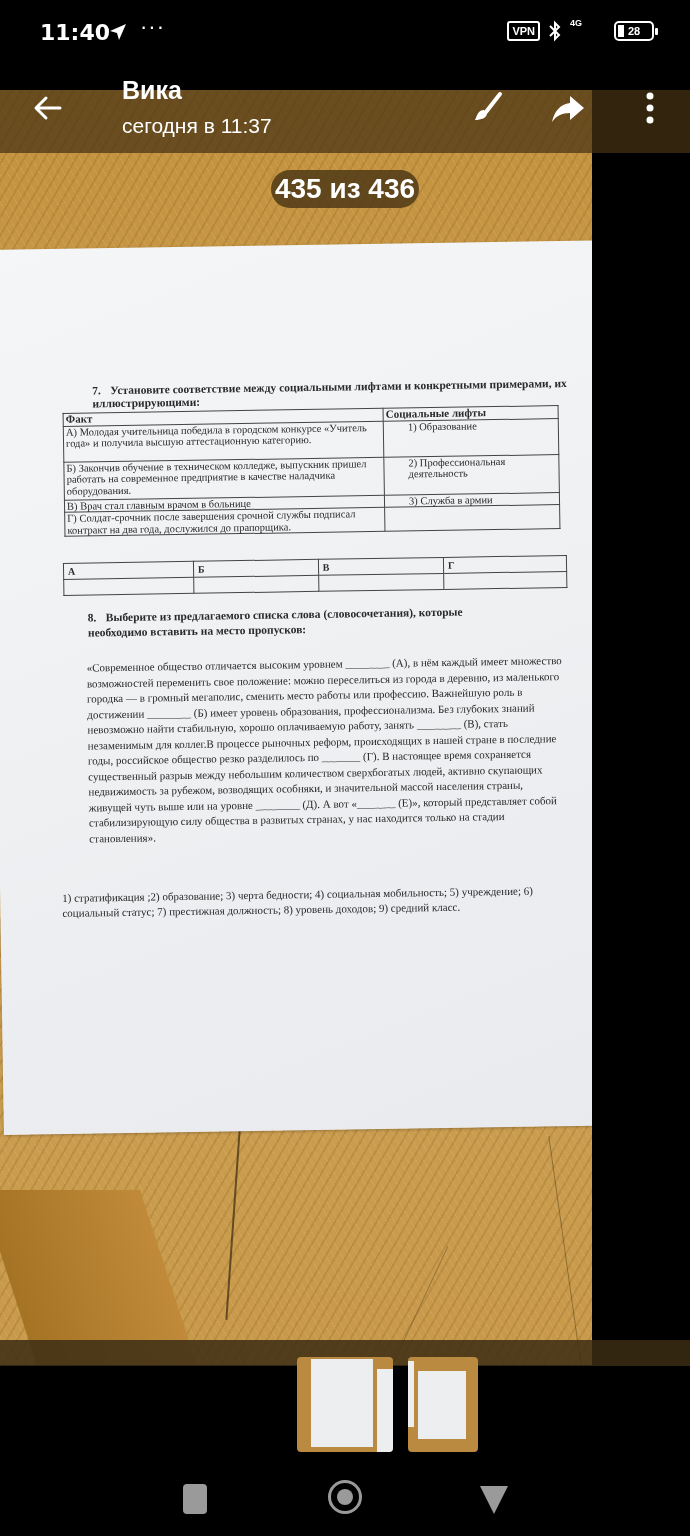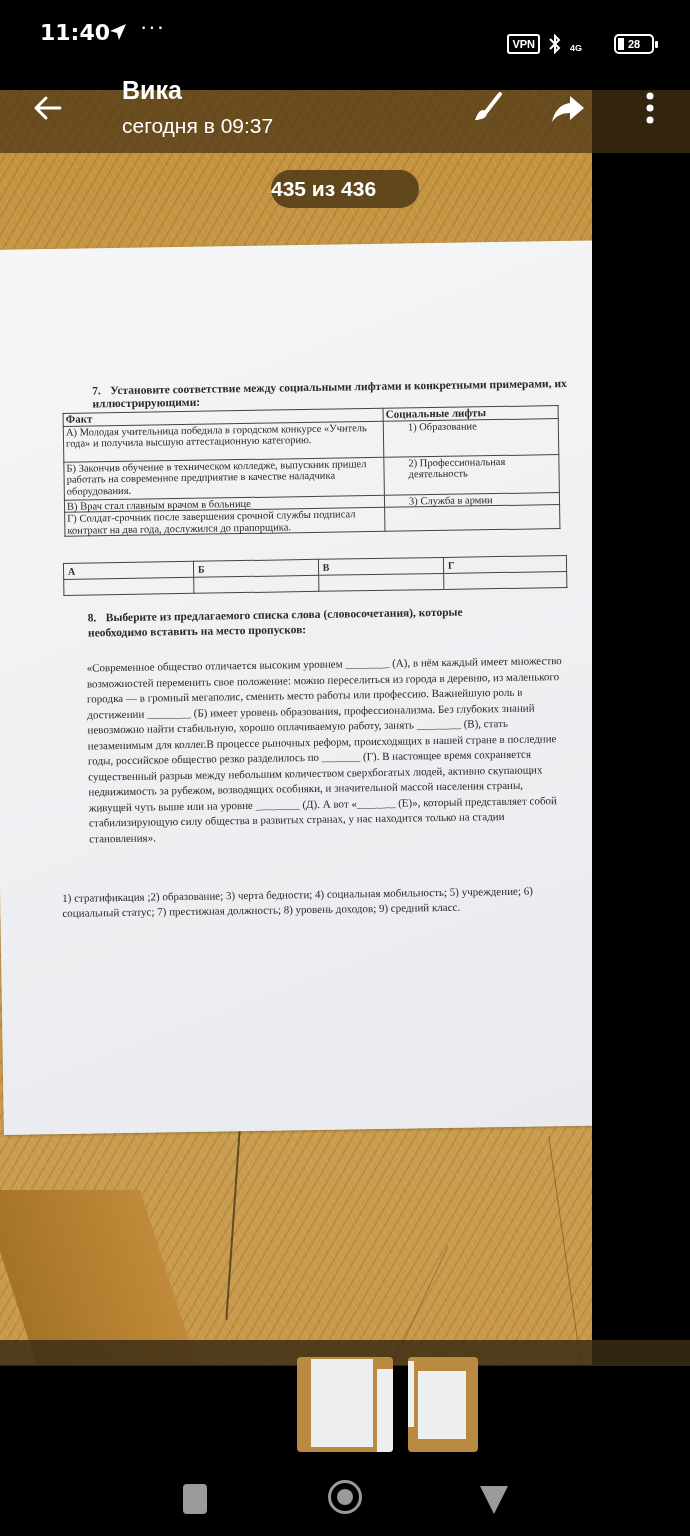--- a/index.html
+++ b/index.html
@@ -7,21 +7,21 @@
   body { position: relative; font-family: "Liberation Sans", sans-serif; color: #fff; }
 
   
   .status-bar { position: absolute; left: 0; top: 0; width: 690px; height: 90px; background: #000; }
   .status-time { position: absolute; left: 40px; top: 20px; font-size: 22px; color: #fff; font-family: "DejaVu Sans", sans-serif; font-weight: bold; }
   .status-loc { position: absolute; left: 108px; top: 22px; width: 20px; height: 20px; }
   .status-dots { position: absolute; left: 140px; top: 14px; font-size: 22px; letter-spacing: 1px; }
   .status-right { position: absolute; right: 36px; top: 20px; display: flex; align-items: center; gap: 8px; }
   .vpn-badge { border: 2px solid #fff; border-radius: 3px; font-size: 11px; font-weight: bold; padding: 1px 3px; line-height: 14px; }
   .bt-icon { width: 14px; height: 22px; }
-  .net-icon { display: flex; align-items: flex-end; gap: 13px; height: 22px; position: relative; width: 36px; margin-top: 25px; }
+  .net-icon { display: flex; align-items: flex-end; gap: 13px; height: 22px; position: relative; width: 36px; }
   .net-4g { position: absolute; left: 0; top: -2px; font-size: 9px; font-weight: bold; }
   .bar { width: 3px; background: #fff; }
   .battery { position: relative; border: 2px solid #fff; border-radius: 5px; width: 40px; height: 20px; font-size: 11px; line-height: 16px; text-align: center; font-weight: bold; }
   .battery::after { content: ""; position: absolute; right: -6px; top: 5px; width: 3px; height: 7px; background: #fff; border-radius: 1px; }
   .battery-fill { position: absolute; left: 2px; top: 2px; width: 6px; height: 12px; background: #fff; }
 
   
   .photo { position: absolute; left: 0; top: 90px; width: 592px; height: 1275px; overflow: hidden;
     background: #c89a45;
     background-image:
@@ -44,21 +44,21 @@
   table.answers td { border: 1px solid #444; height: 16px; padding: 0 4px; font-weight: bold; }
   .para { font-size: 11px; line-height: 15.5px; }
 
   
   .app-bar { position: absolute; left: 0; top: 90px; width: 690px; height: 63px; background: rgba(70,50,20,0.72); }
   .back-btn { position: absolute; left: 30px; top: 0; width: 36px; height: 36px; }
   .title { position: absolute; left: 122px; top: -14px; font-size: 25px; font-weight: bold; color: #fff; }
   .subtitle { position: absolute; left: 122px; top: 24px; font-size: 21px; color: #fff; }
   .icon-btn { position: absolute; top: 0; width: 36px; height: 36px; }
 
-  .counter { position: absolute; left: 271px; top: 170px; width: 148px; height: 38px; border-radius: 19px; background: rgba(80,58,22,0.85); line-height: 38px; font-size: 21px; color: #fff; font-weight: bold; }
+  .counter { position: absolute; left: 271px; top: 170px; width: 148px; height: 38px; border-radius: 19px; background: rgba(80,58,22,0.85); text-align: center; line-height: 38px; font-size: 28px; color: #fff; font-weight: bold; }
 
   
   .thumb-strip { position: absolute; left: 0; top: 1340px; width: 690px; height: 112px; }
   .thumb-strip-bg { position: absolute; left: 0; top: 0; width: 690px; height: 26px; background: rgba(60,45,20,0.85); }
   .thumb-strip-black { position: absolute; left: 0; top: 26px; width: 690px; height: 86px; background: #000; }
   .thumb { position: absolute; top: 17px; height: 95px; border-radius: 4px; overflow: hidden; background: #b98a3f; }
   .thumb .pg { position: absolute; background: #eceef0; }
 
   
   .nav-bar { position: absolute; left: 0; top: 1452px; width: 690px; height: 84px; background: #000; }
@@ -154,21 +154,21 @@
     <div class="doc-text para" style="left:90px;top:412px;width:478px;">«Современное общество отличается высоким уровнем ________ (А), в нём каждый имеет множество возможностей переменить свое положение: можно переселиться из города в деревню, из маленького городка — в громный мегаполис, сменить место работы или профессию. Важнейшую роль в достижении ________ (Б) имеет уровень образования, профессионализма. Без глубоких знаний невозможно найти стабильную, хорошо оплачиваемую работу, занять ________ (В), стать незаменимым для коллег.В процессе рыночных реформ, происходящих в нашей стране в последние годы, российское общество резко разделилось по _______ (Г). В настоящее время сохраняется существенный разрыв между небольшим количеством сверхбогатых людей, активно скупающих недвижимость за рубежом, возводящих особняки, и значительной массой населения страны, живущей чуть выше или на уровне ________ (Д). А вот «_______ (Е)», который представляет собой стабилизирующую силу общества в развитых странах, у нас находится только на стадии становления».</div>
     <div class="doc-text para" style="left:62px;top:642px;width:480px;line-height:15px;">1) стратификация ;2) образование; 3) черта бедности; 4) социальная мобильность; 5) учреждение; 6) социальный статус; 7) престижная должность; 8) уровень доходов; 9) средний класс.</div>
   </div>
 </div>
 
 <div class="app-bar">
   <svg class="back-btn" viewBox="0 0 36 36" style="top:0">
     <path d="M30 18 H8 M16 8 L6 18 L16 28" stroke="#fff" stroke-width="3" fill="none" stroke-linecap="round" stroke-linejoin="round"></path>
   </svg>
   <span class="title">Вика</span>
-  <span class="subtitle">сегодня в 09:37</span>
+  <span class="subtitle">сегодня в 11:37</span>
   <svg class="icon-btn" style="left:470px" viewBox="0 0 36 36">
     <path d="M30 4 L16 22" stroke="#fff" stroke-width="4" stroke-linecap="round"></path>
     <path d="M14 20 C8 20 7 26 5 30 C11 30 17 28 17 23 Z" fill="#fff"></path>
   </svg>
   <svg class="icon-btn" style="left:550px" viewBox="0 0 36 36">
     <path d="M20 6 L34 18 L20 30 L20 23 C12 23 6 26 2 32 C4 22 10 14 20 13 Z" fill="#fff"></path>
   </svg>
   <svg class="icon-btn" style="left:632px" viewBox="0 0 36 36">
     <circle cx="18" cy="6" r="3.5" fill="#fff"></circle>
       <circle cx="18" cy="18" r="3.5" fill="#fff"></circle>

